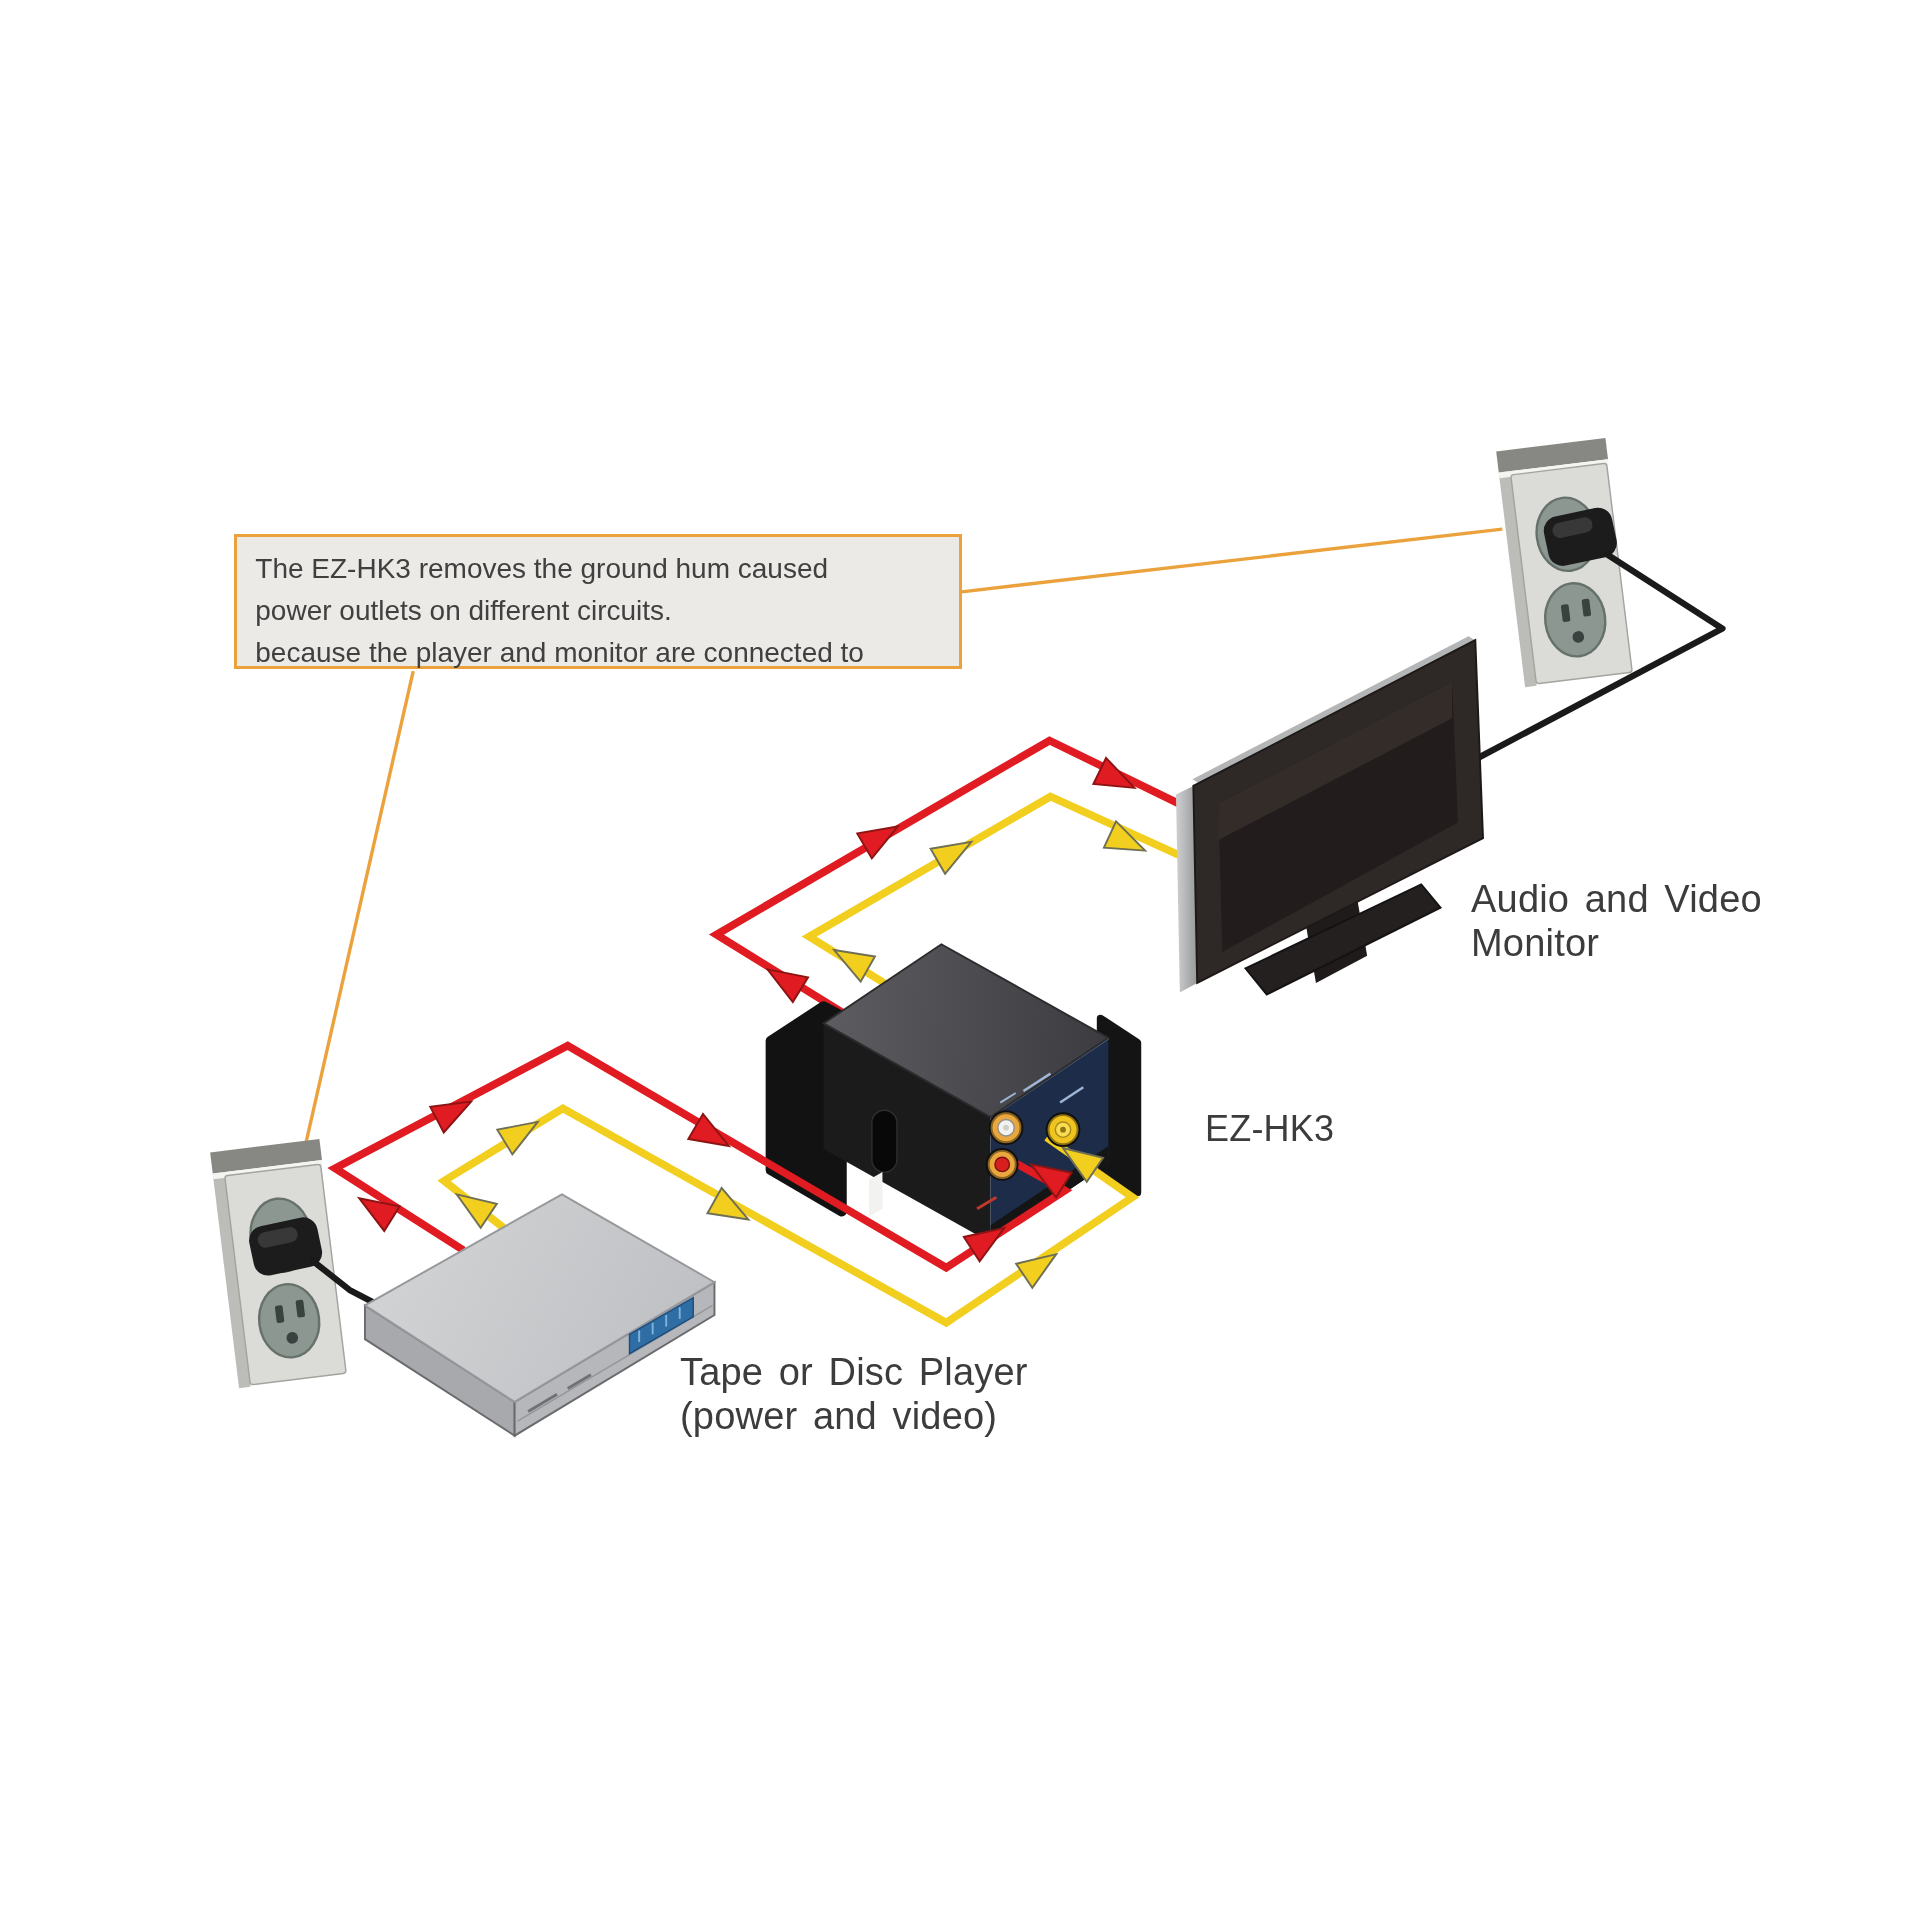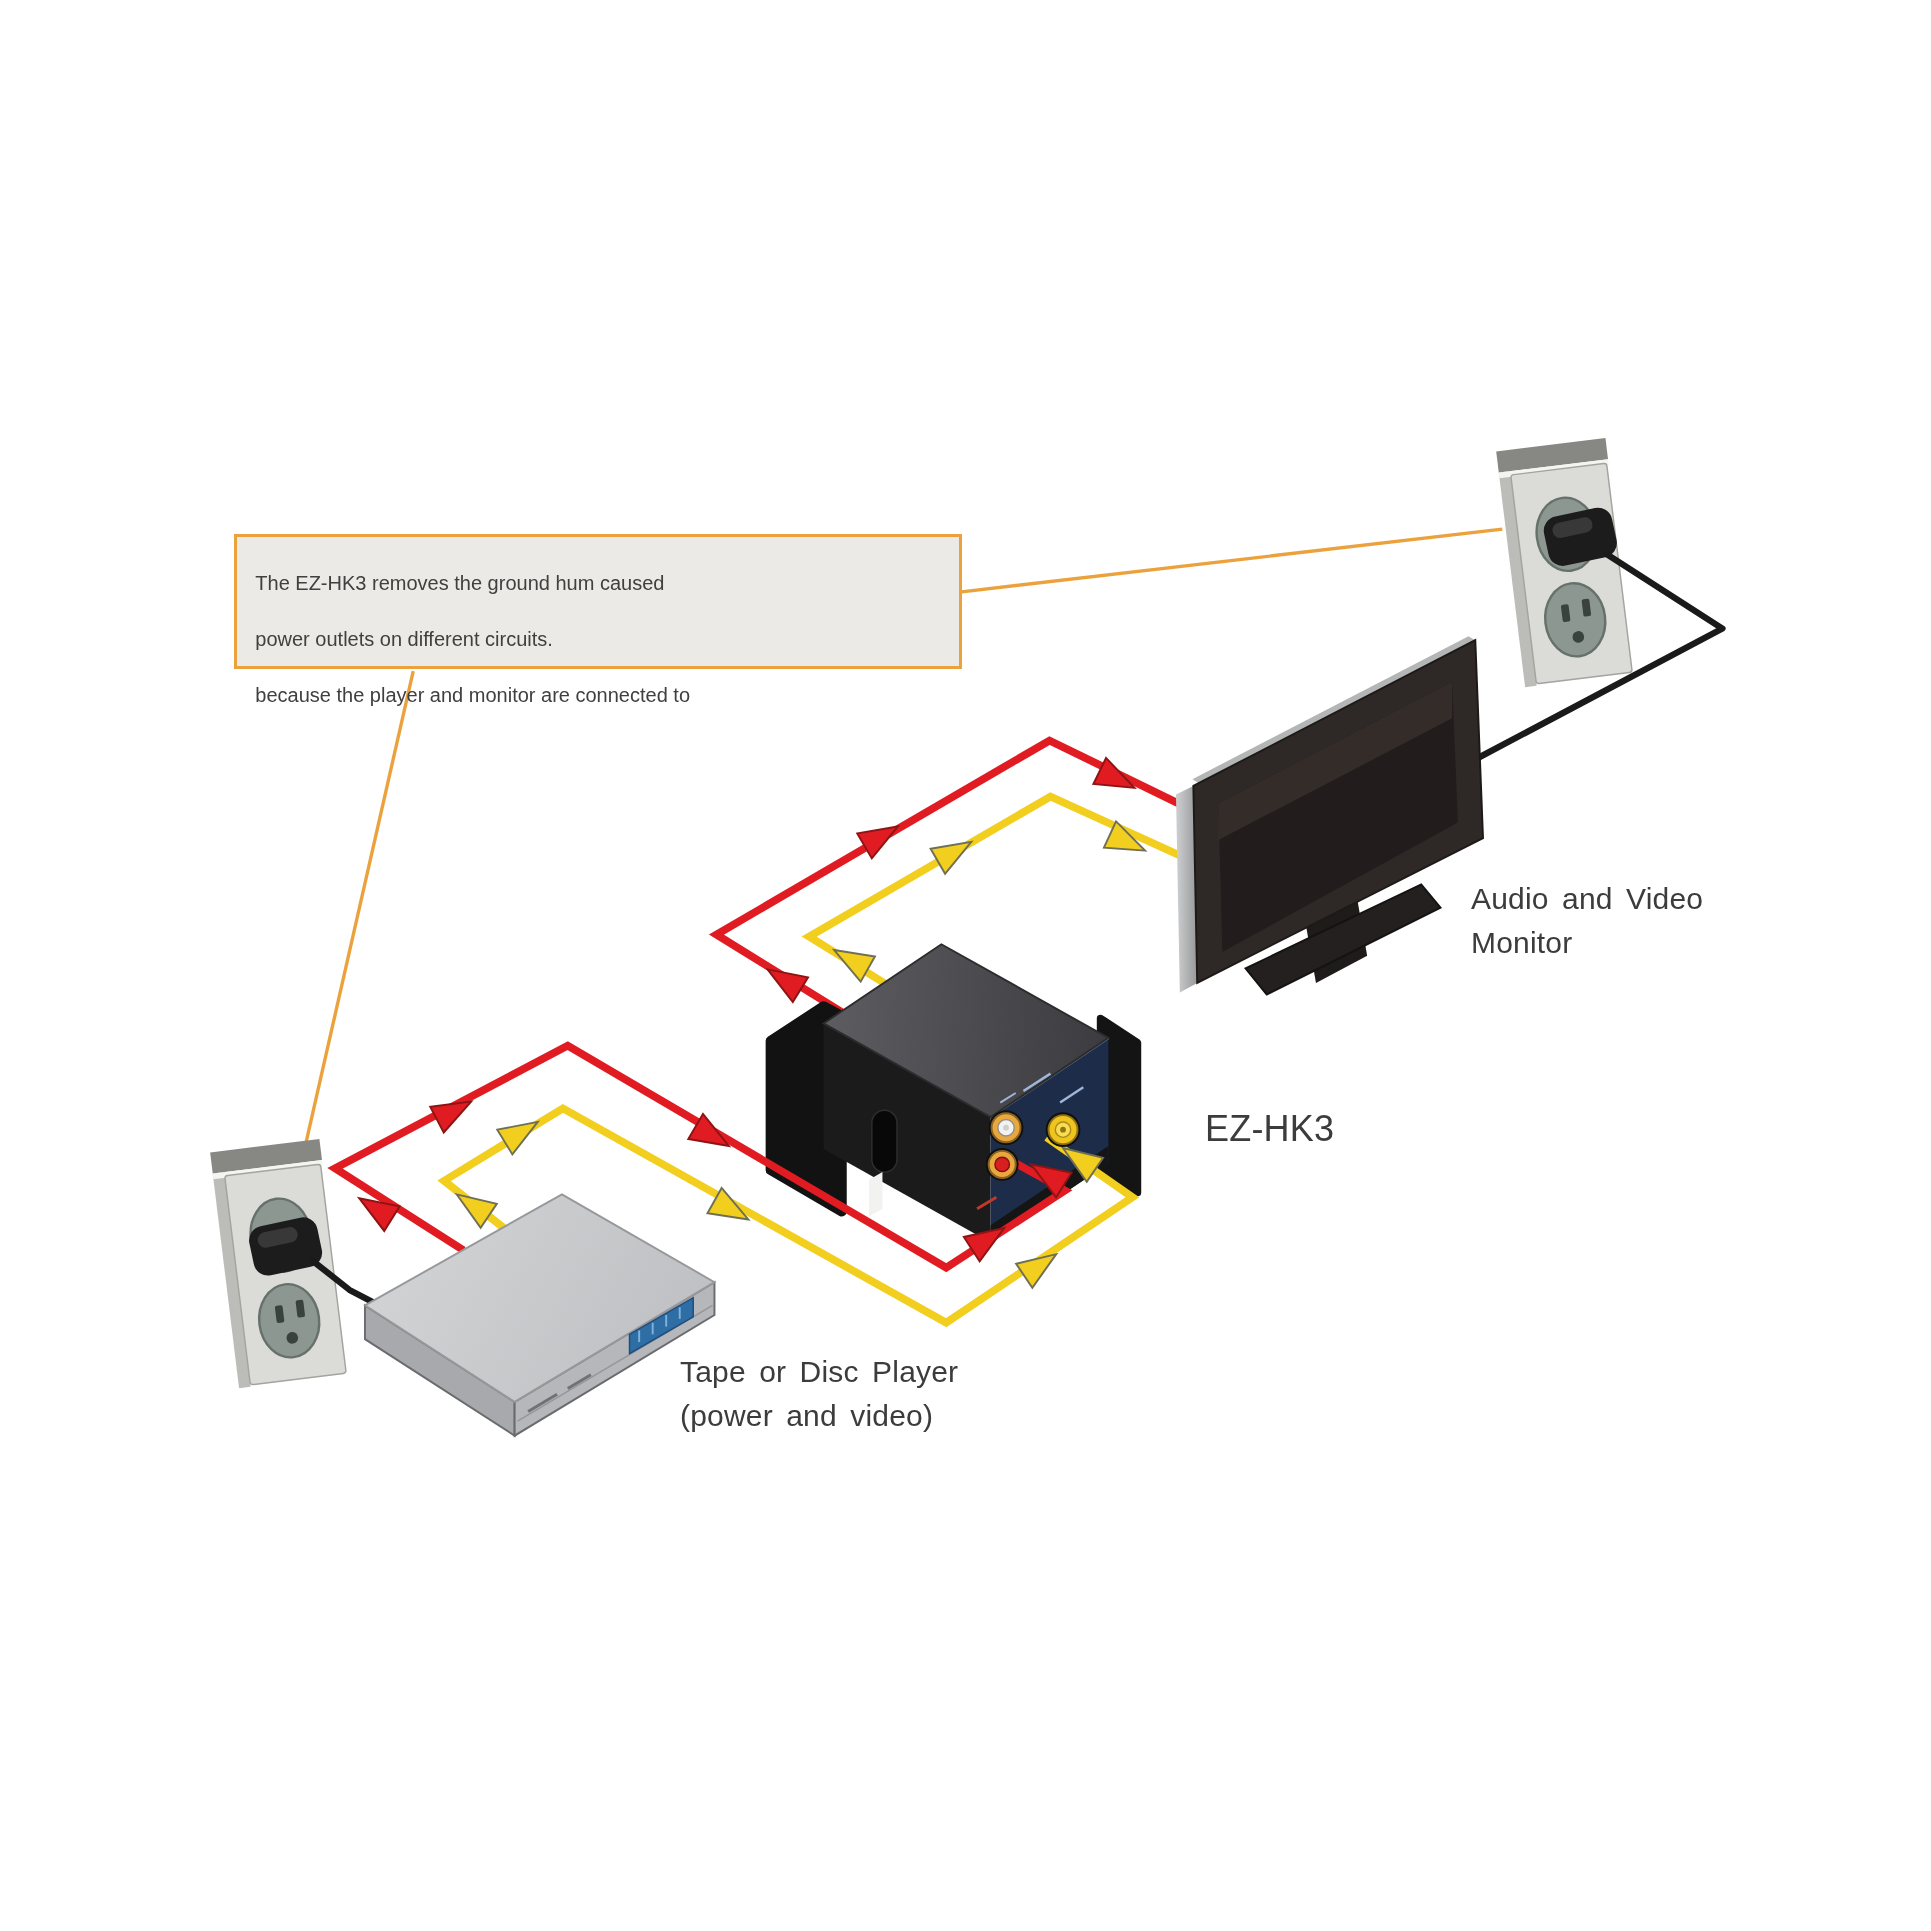--- a/index.html
+++ b/index.html
@@ -1,25 +1,25 @@
 <!DOCTYPE html>
 <html style="--accent-orange: #ECA23C; --cable-red: #E01B22; --cable-yellow: #F2CE1E; --label-text: #3C3C3C; --callout-bg: #ECEAE6; --callout-text: #404040;"><head>
 <meta charset="utf-8">
 <style>
   html,body{margin:0;padding:0;background:#ffffff;}
   #stage{position:relative;width:1931px;height:1931px;background:#fff;overflow:hidden;
          font-family:"Liberation Sans", sans-serif;}
   #diagram{position:absolute;left:0;top:0;}
-  .lbl{position:absolute;color:var(--label-text);font-size:30px;line-height:44px;
+  .lbl{position:absolute;color:var(--label-text);font-size:38px;line-height:44px;
        font-weight:500;letter-spacing:0.2px;word-spacing:4.8px;white-space:nowrap;}
   #callout{position:absolute;left:234px;top:534px;width:728px;height:135px;
            box-sizing:border-box;border:3.9px solid var(--accent-orange);
            background:var(--callout-bg);padding:10.6px 0 0 18.3px;}
-  #callout .cl{color:var(--callout-text);font-size:20px;line-height:42px;
-               font-weight:500;white-space:nowrap;margin-top:14px;}
+  #callout .cl{color:var(--callout-text);font-size:28px;line-height:42px;
+               font-weight:500;white-space:nowrap;}
   .leader{stroke:var(--accent-orange);stroke-width:3.5;fill:none;}
   .cable-red{stroke:var(--cable-red);stroke-width:8;fill:none;stroke-linejoin:miter;}
   .cable-yellow{stroke:var(--cable-yellow);stroke-width:8;fill:none;stroke-linejoin:miter;}
   .arrow-red{fill:var(--cable-red);stroke:#8e1414;stroke-width:2;}
   .arrow-yellow{fill:var(--cable-yellow);stroke:#6f6f54;stroke-width:2;}
   .cord{stroke:#1a1a1a;stroke-width:6.5;fill:none;stroke-linecap:round;stroke-linejoin:round;}
 </style>
 </head>
 <body>
 

